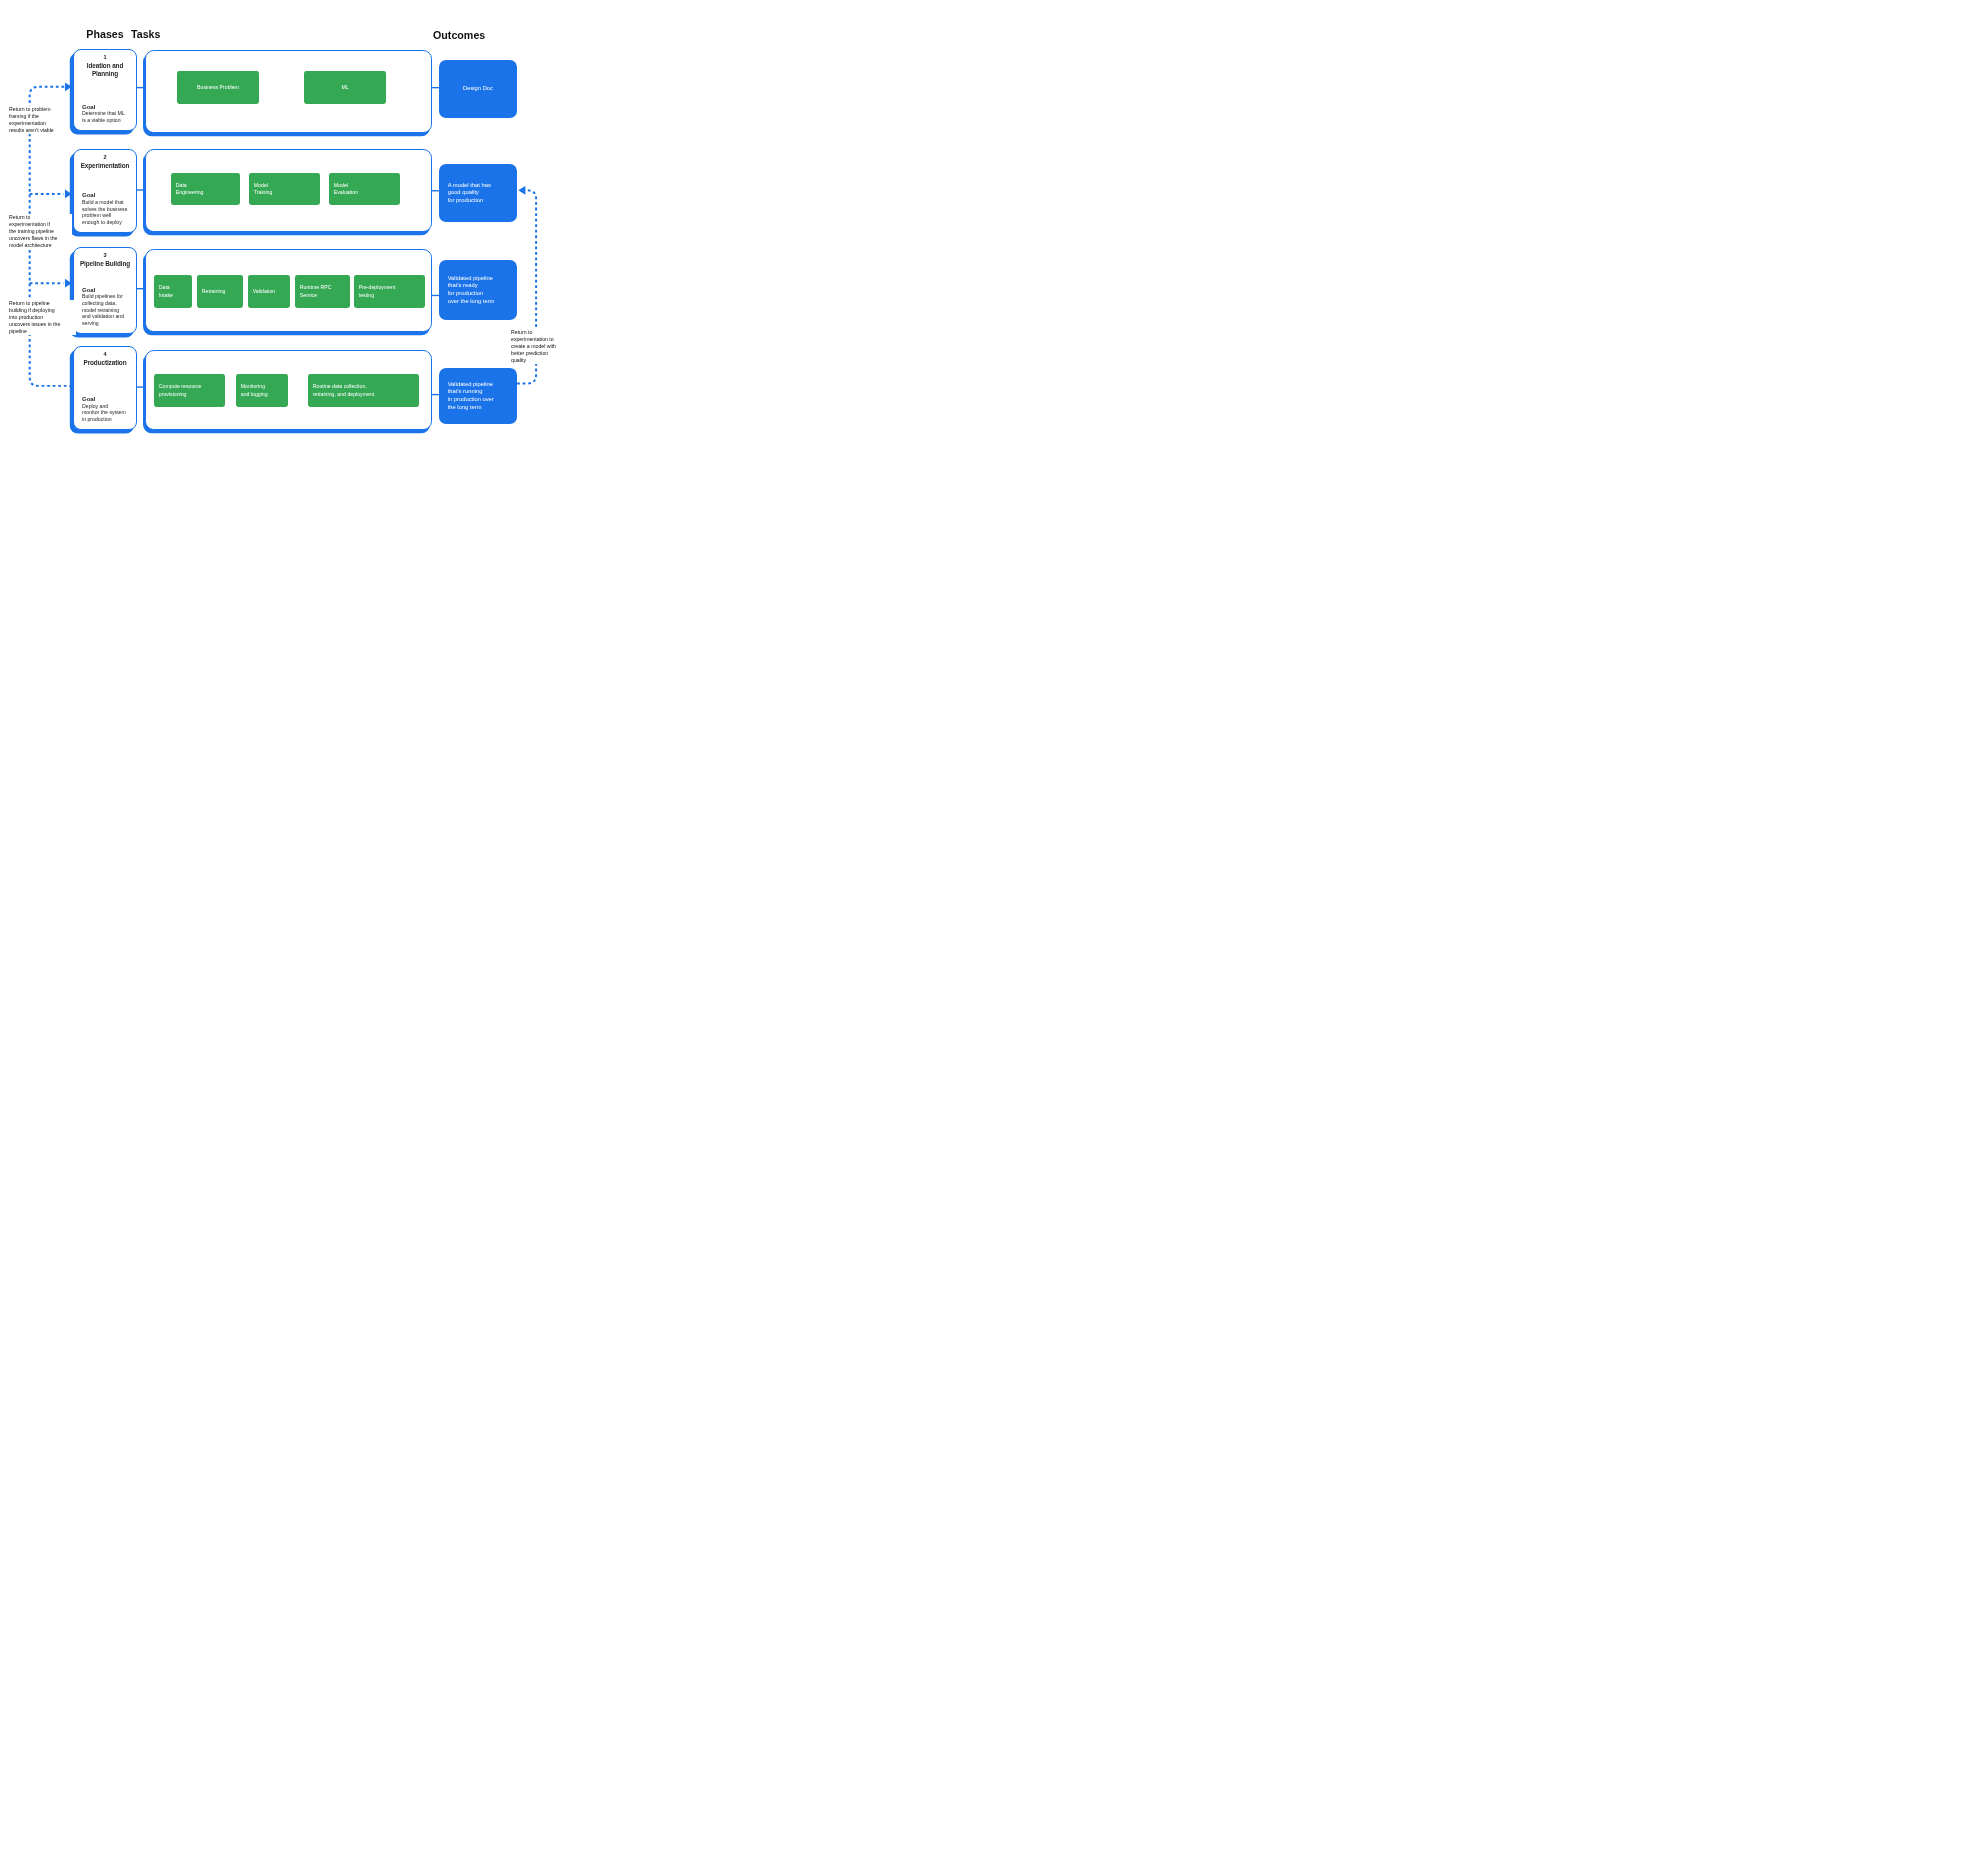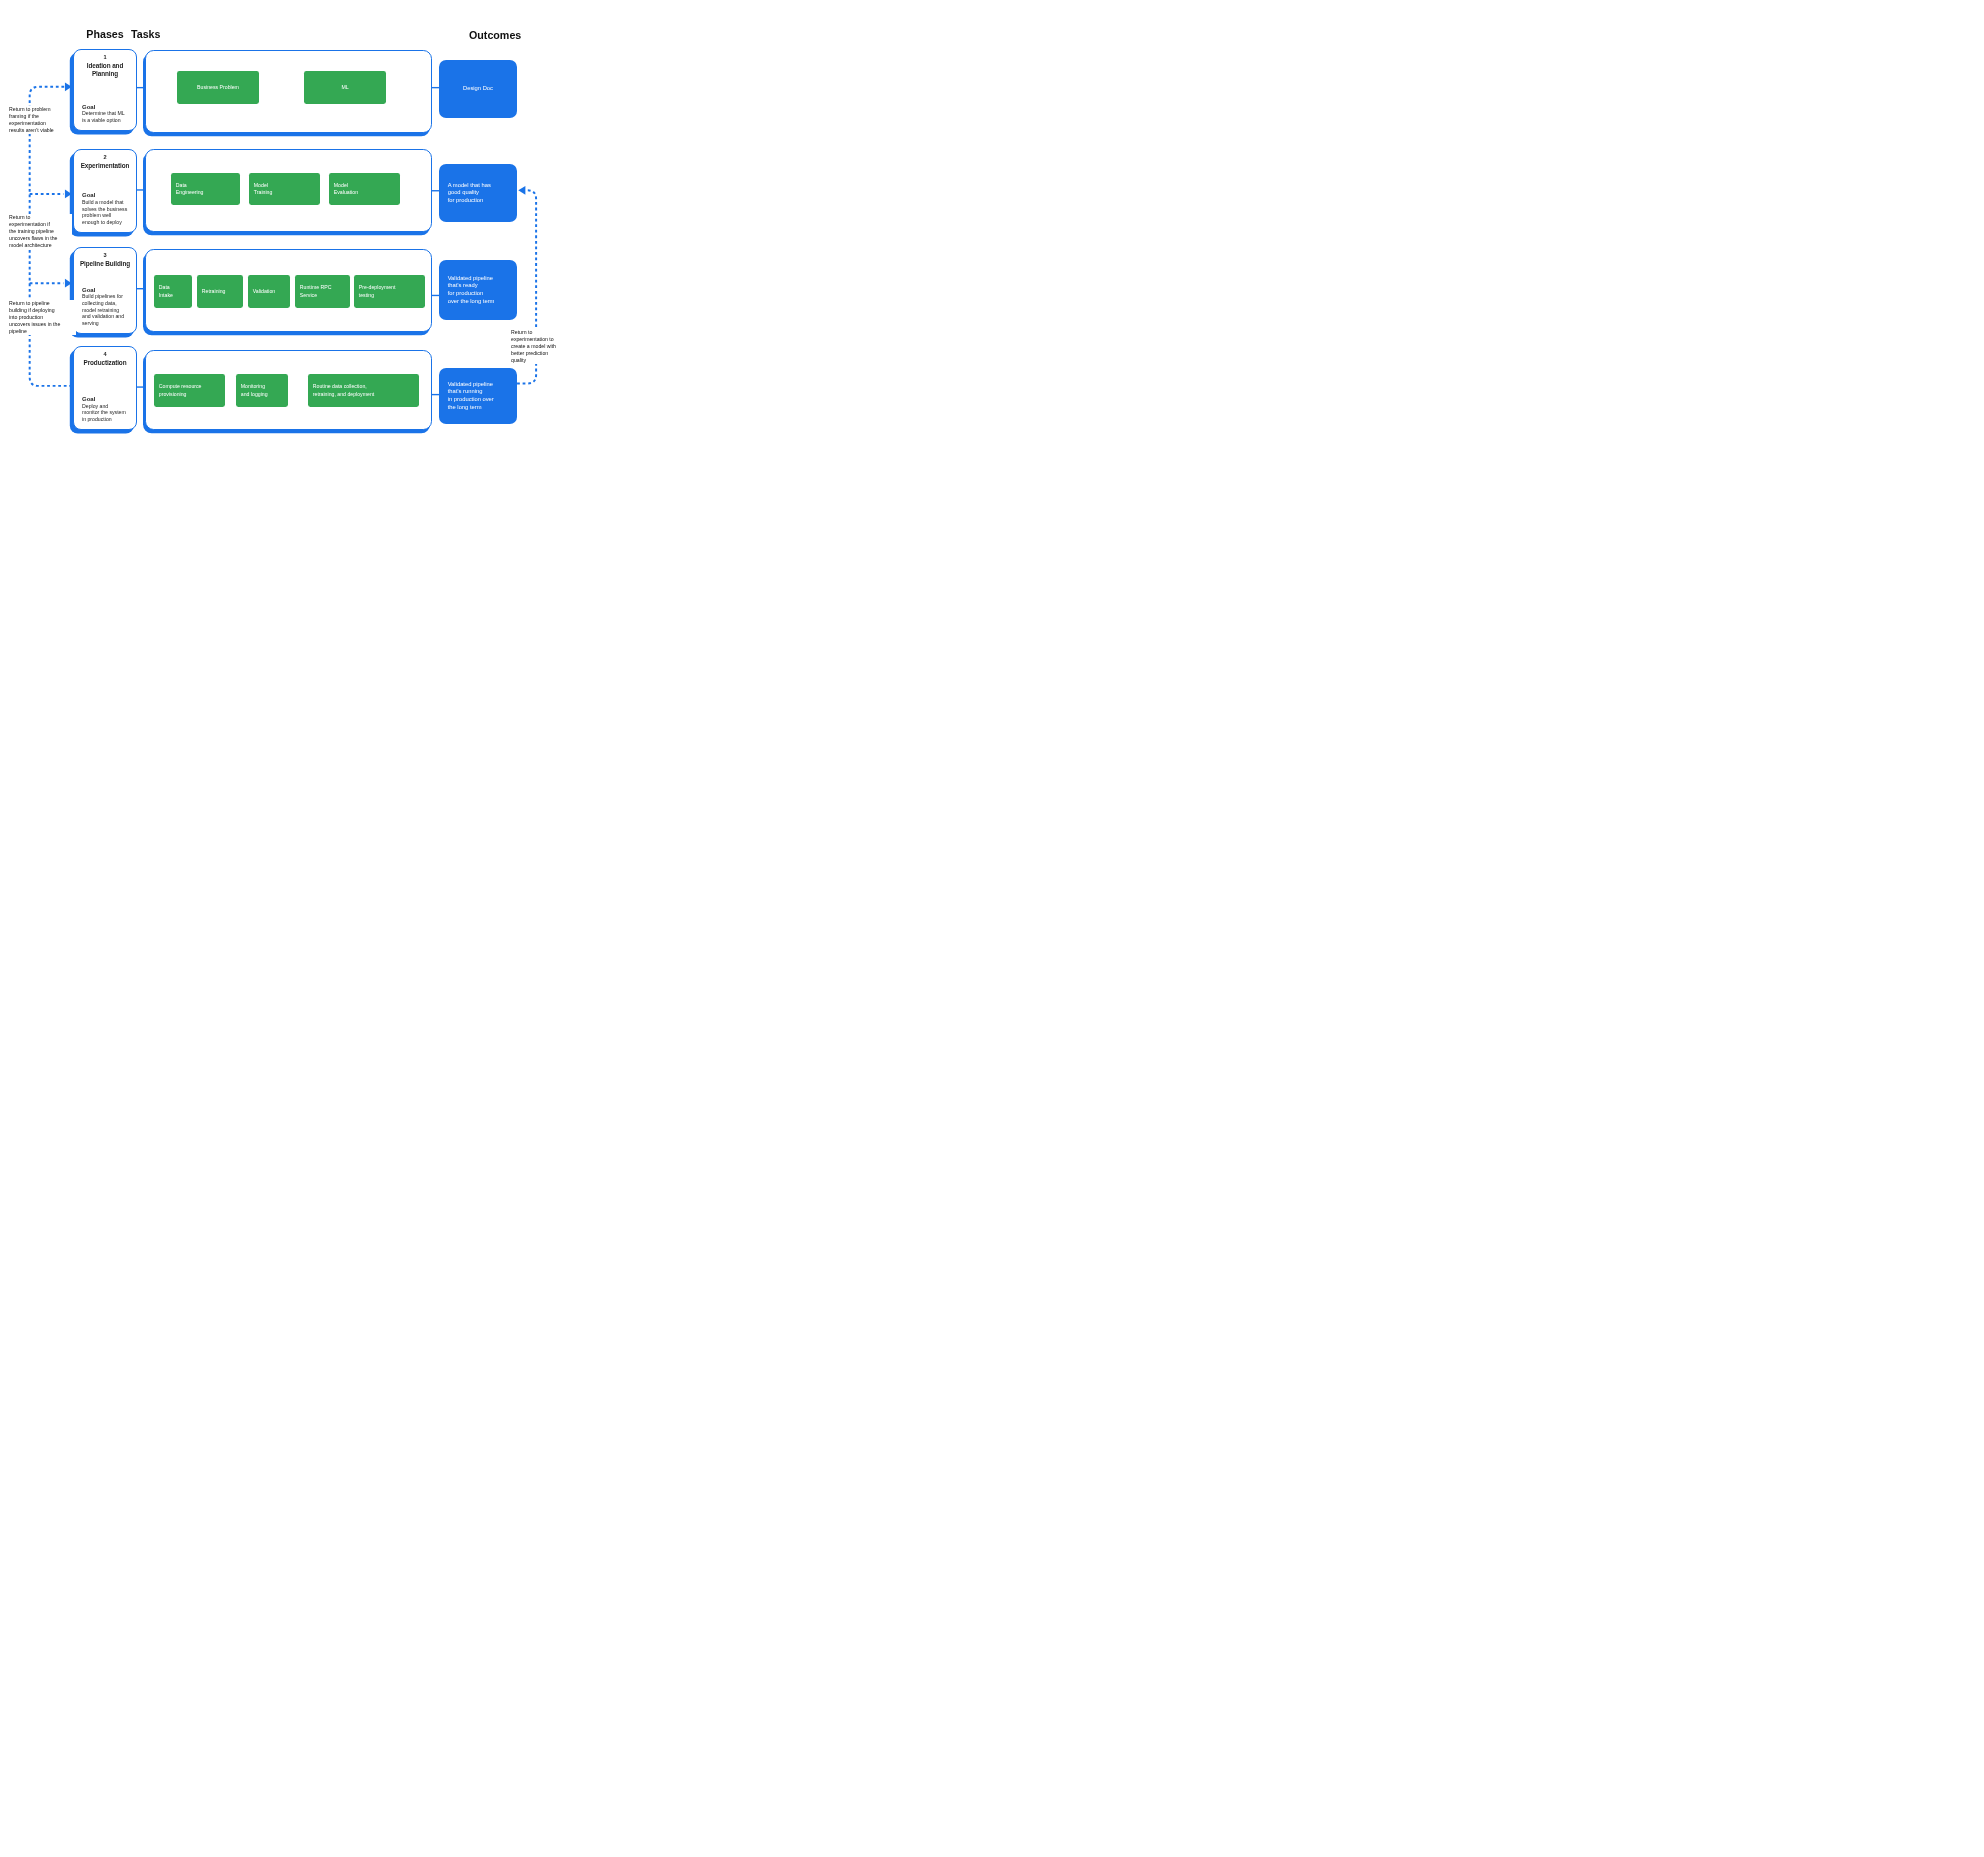--- a/index.html
+++ b/index.html
@@ -100,21 +100,21 @@
     <polygon points="163,208 163,230 180,219" fill="#1A73E8"></polygon>
     <polygon points="163,478 163,500 180,489" fill="#1A73E8"></polygon>
     <polygon points="163,703 163,725 180,714" fill="#1A73E8"></polygon>
 
     <path d="M 1303 967 H 1329 Q 1351 967 1351 945 V 502 Q 1351 480 1329 480 H 1324" fill="none" stroke="#1A73E8" stroke-width="5" stroke-dasharray="7 7"></path>
     <polygon points="1324,469 1324,491 1306,480" fill="#1A73E8"></polygon>
   </svg>
 
   <div class="hdr" style="left:73px;top:28px;width:64px;text-align:center;">Phases</div>
   <div class="hdr" style="left:131px;top:28px;">Tasks</div>
-  <div class="hdr" style="left:433px;top:29px;margin-left:36px;">Outcomes</div>
+  <div class="hdr" style="left:433px;top:29px;">Outcomes</div>
 
   <div class="phase-card" style="top:49px;height:82px;">
     <div class="phase-num">1</div>
     <div class="phase-title pre">Ideation and
 Planning</div>
     <div class="phase-goal">
       <div class="goal-label">Goal</div>
       <div class="goal-text pre">Determine that ML
 is a viable option</div>
     </div>

